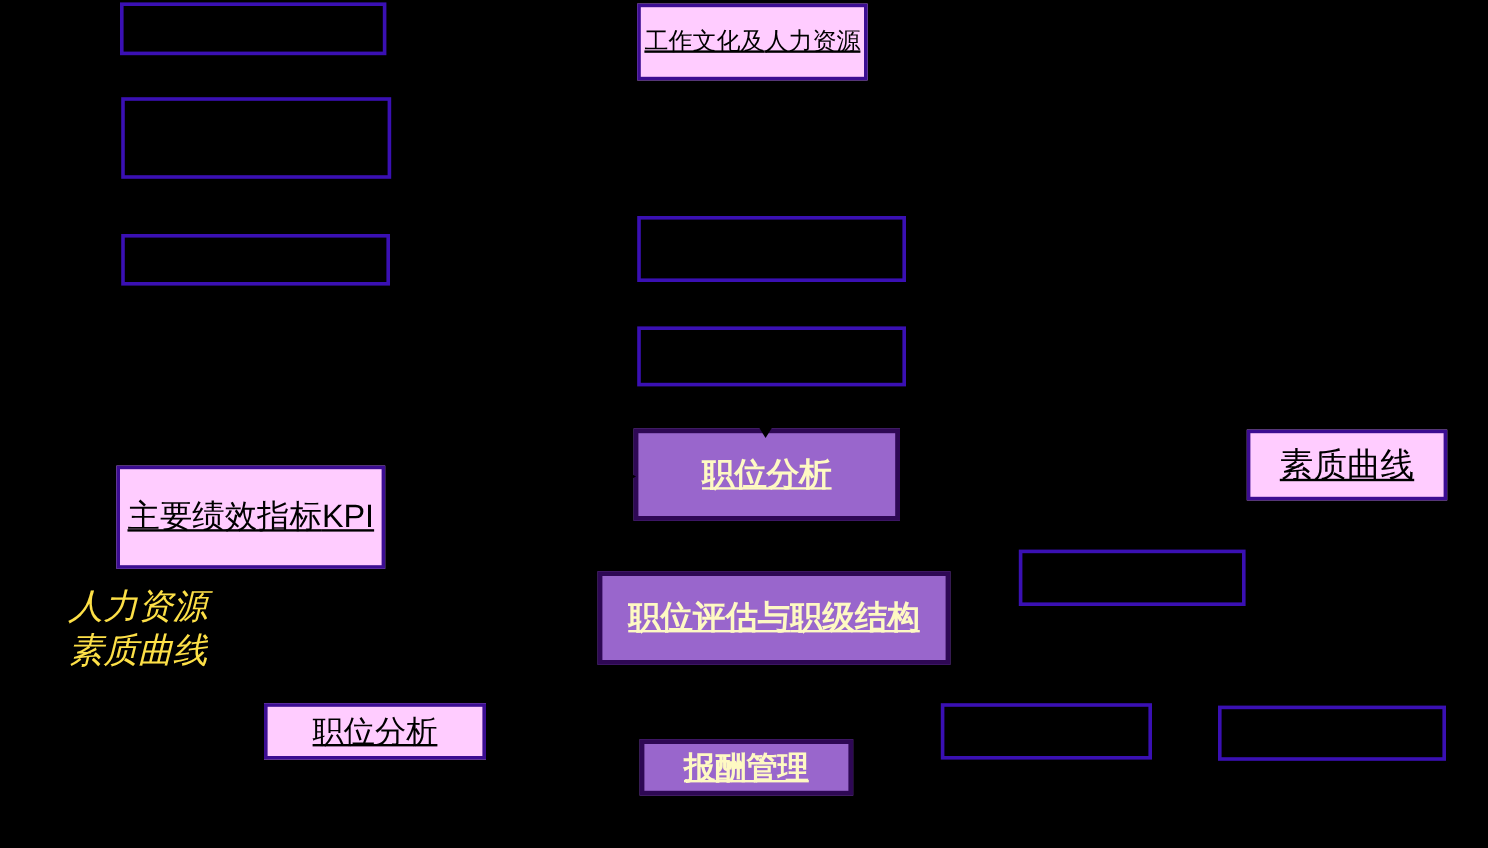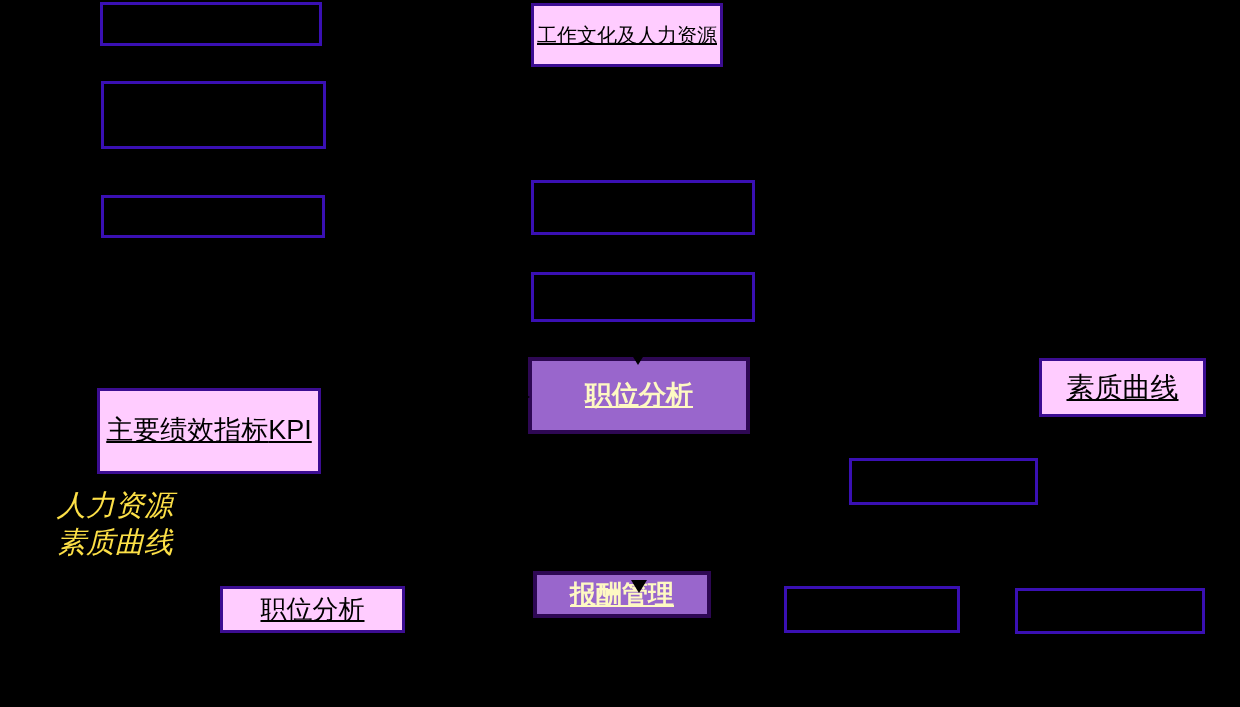--- a/index.html
+++ b/index.html
@@ -110,28 +110,32 @@
 
   <div class="box pink t24" style="left:1039px; top:358px; width:167px; height:59px;">
     <span>素质曲线</span>
   </div>
 
   <div id="side-label">
     <div>人力资源</div>
     <div>素质曲线</div>
   </div>
 
+  <div class="box purple t27" style="left:498px; top:476px; width:294px; height:78px;">
+    <span>职位评估与</span>
+    <span>职级结构</span>
+  </div>
 
   <div class="box empty" style="left:849px; top:458px; width:189px; height:47px;"></div>
 
   <div class="box pink t26" style="left:220px; top:586px; width:185px; height:47px;">
     <span>职位分析</span>
   </div>
 
-  <div class="box purple t26" style="left:533px; top:571px; width:178px; height:47px;">
+  <div class="box purple t26" style="left:533px; top:616px; width:178px; height:47px;">
     <span>报酬管理</span>
   </div>
 
   <div class="box empty" style="left:784px; top:586px; width:176px; height:47px;"></div>
   <div class="box empty" style="left:1015px; top:588px; width:190px; height:46px;"></div>
 
   <div class="arrow-down" style="left:630px; top:352px;"></div>
   <div class="arrow-right" style="left:517px; top:390px;"></div>
   <div class="arrow-down" style="left:631px; top:580px;"></div>
 

